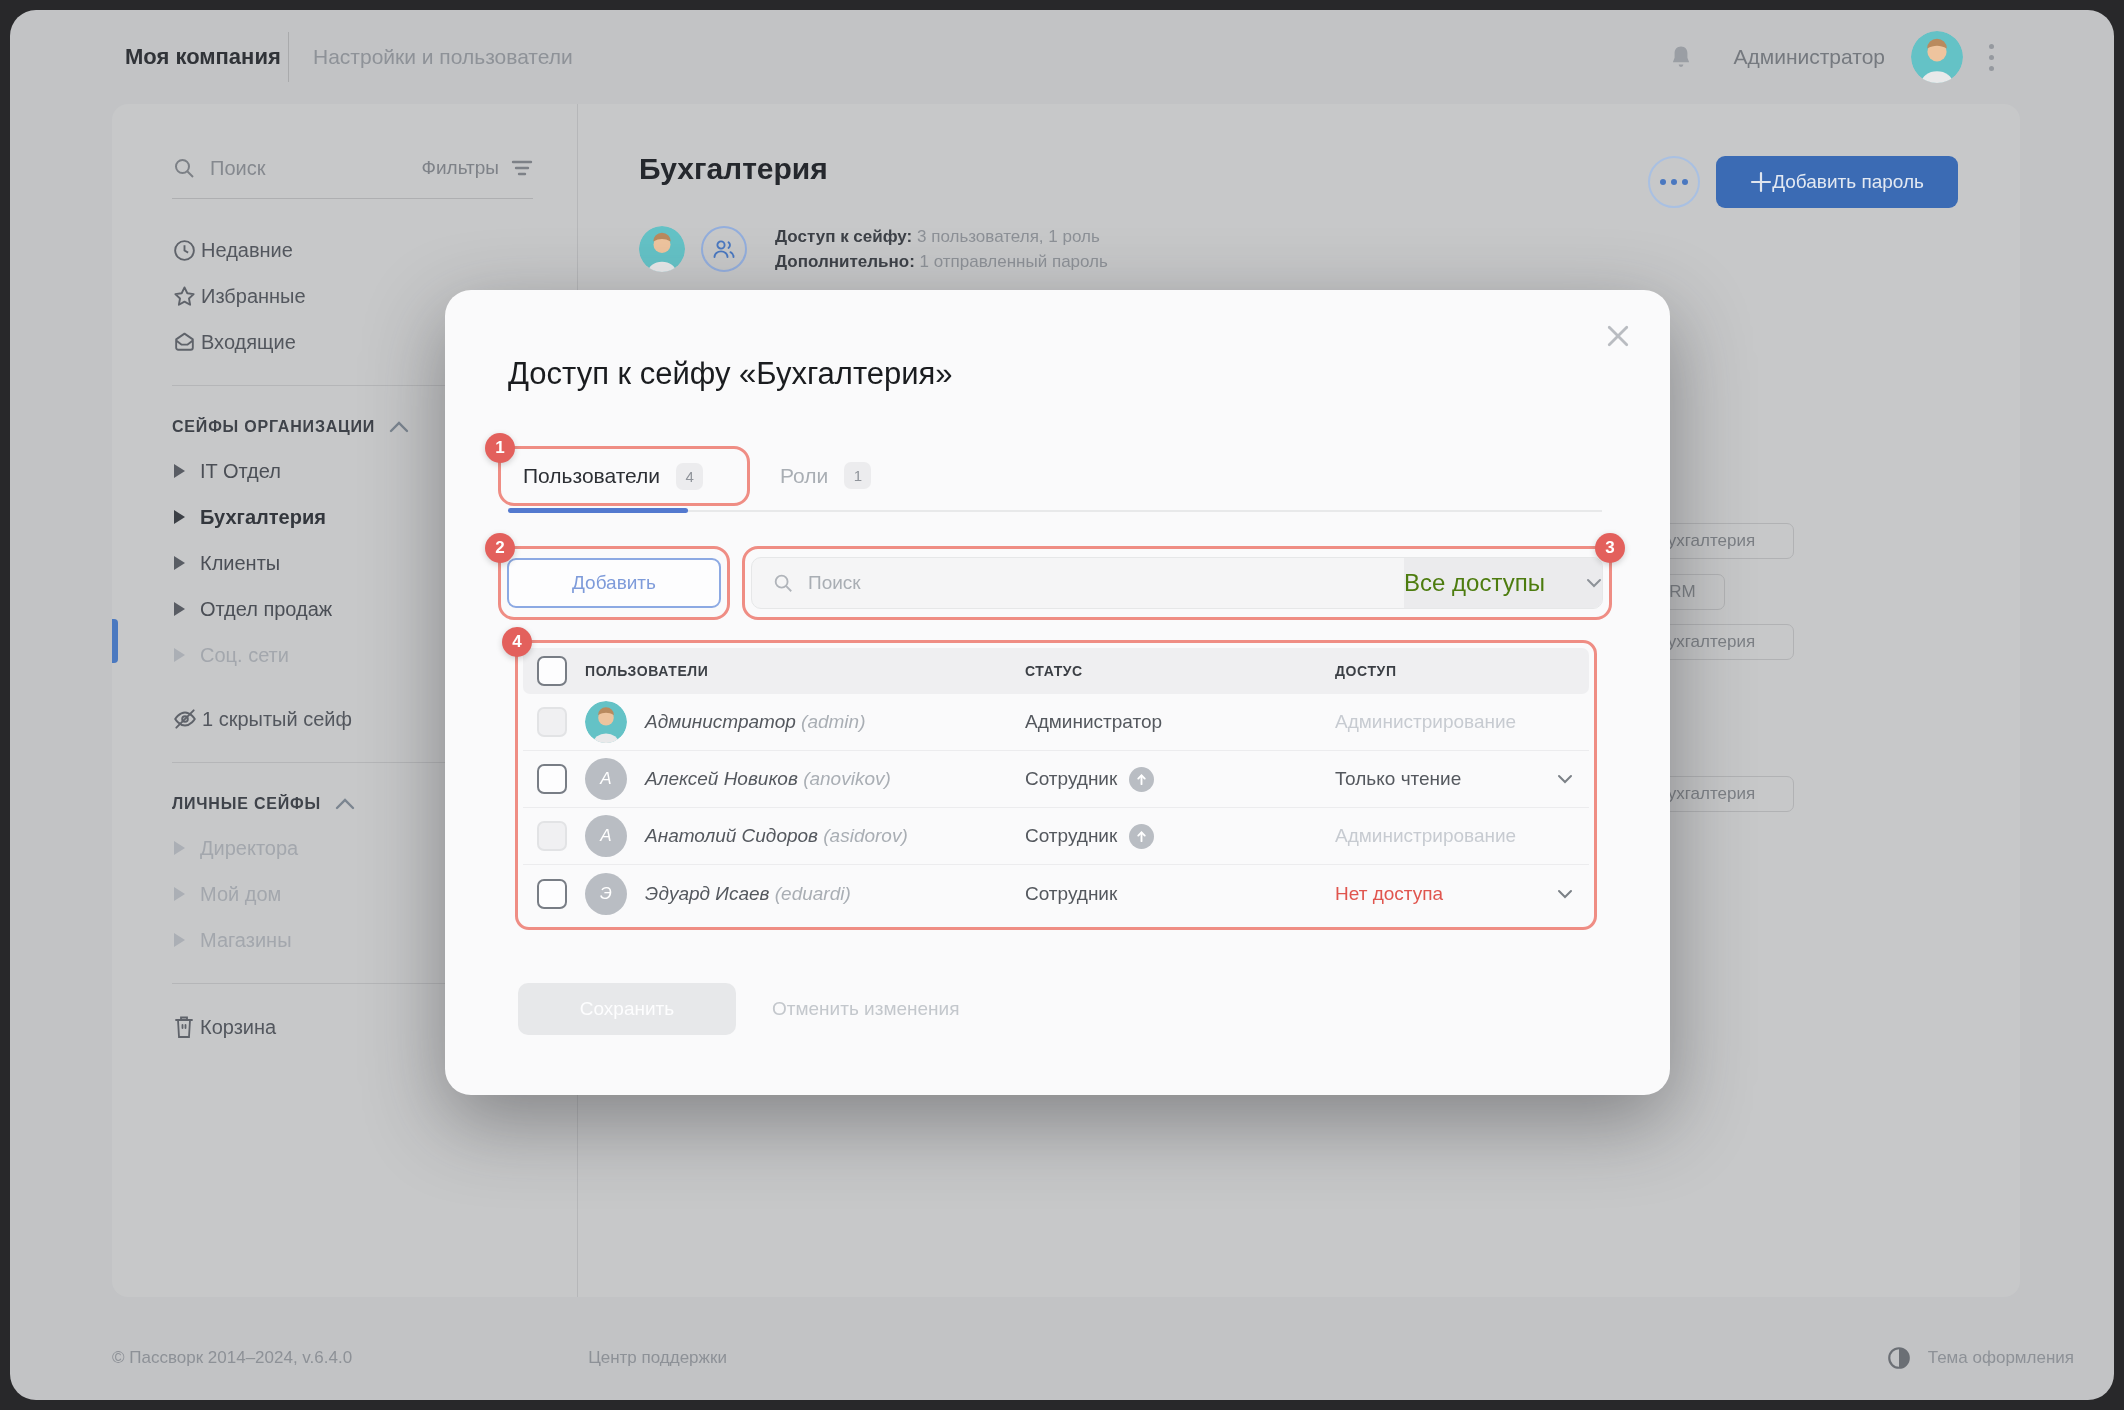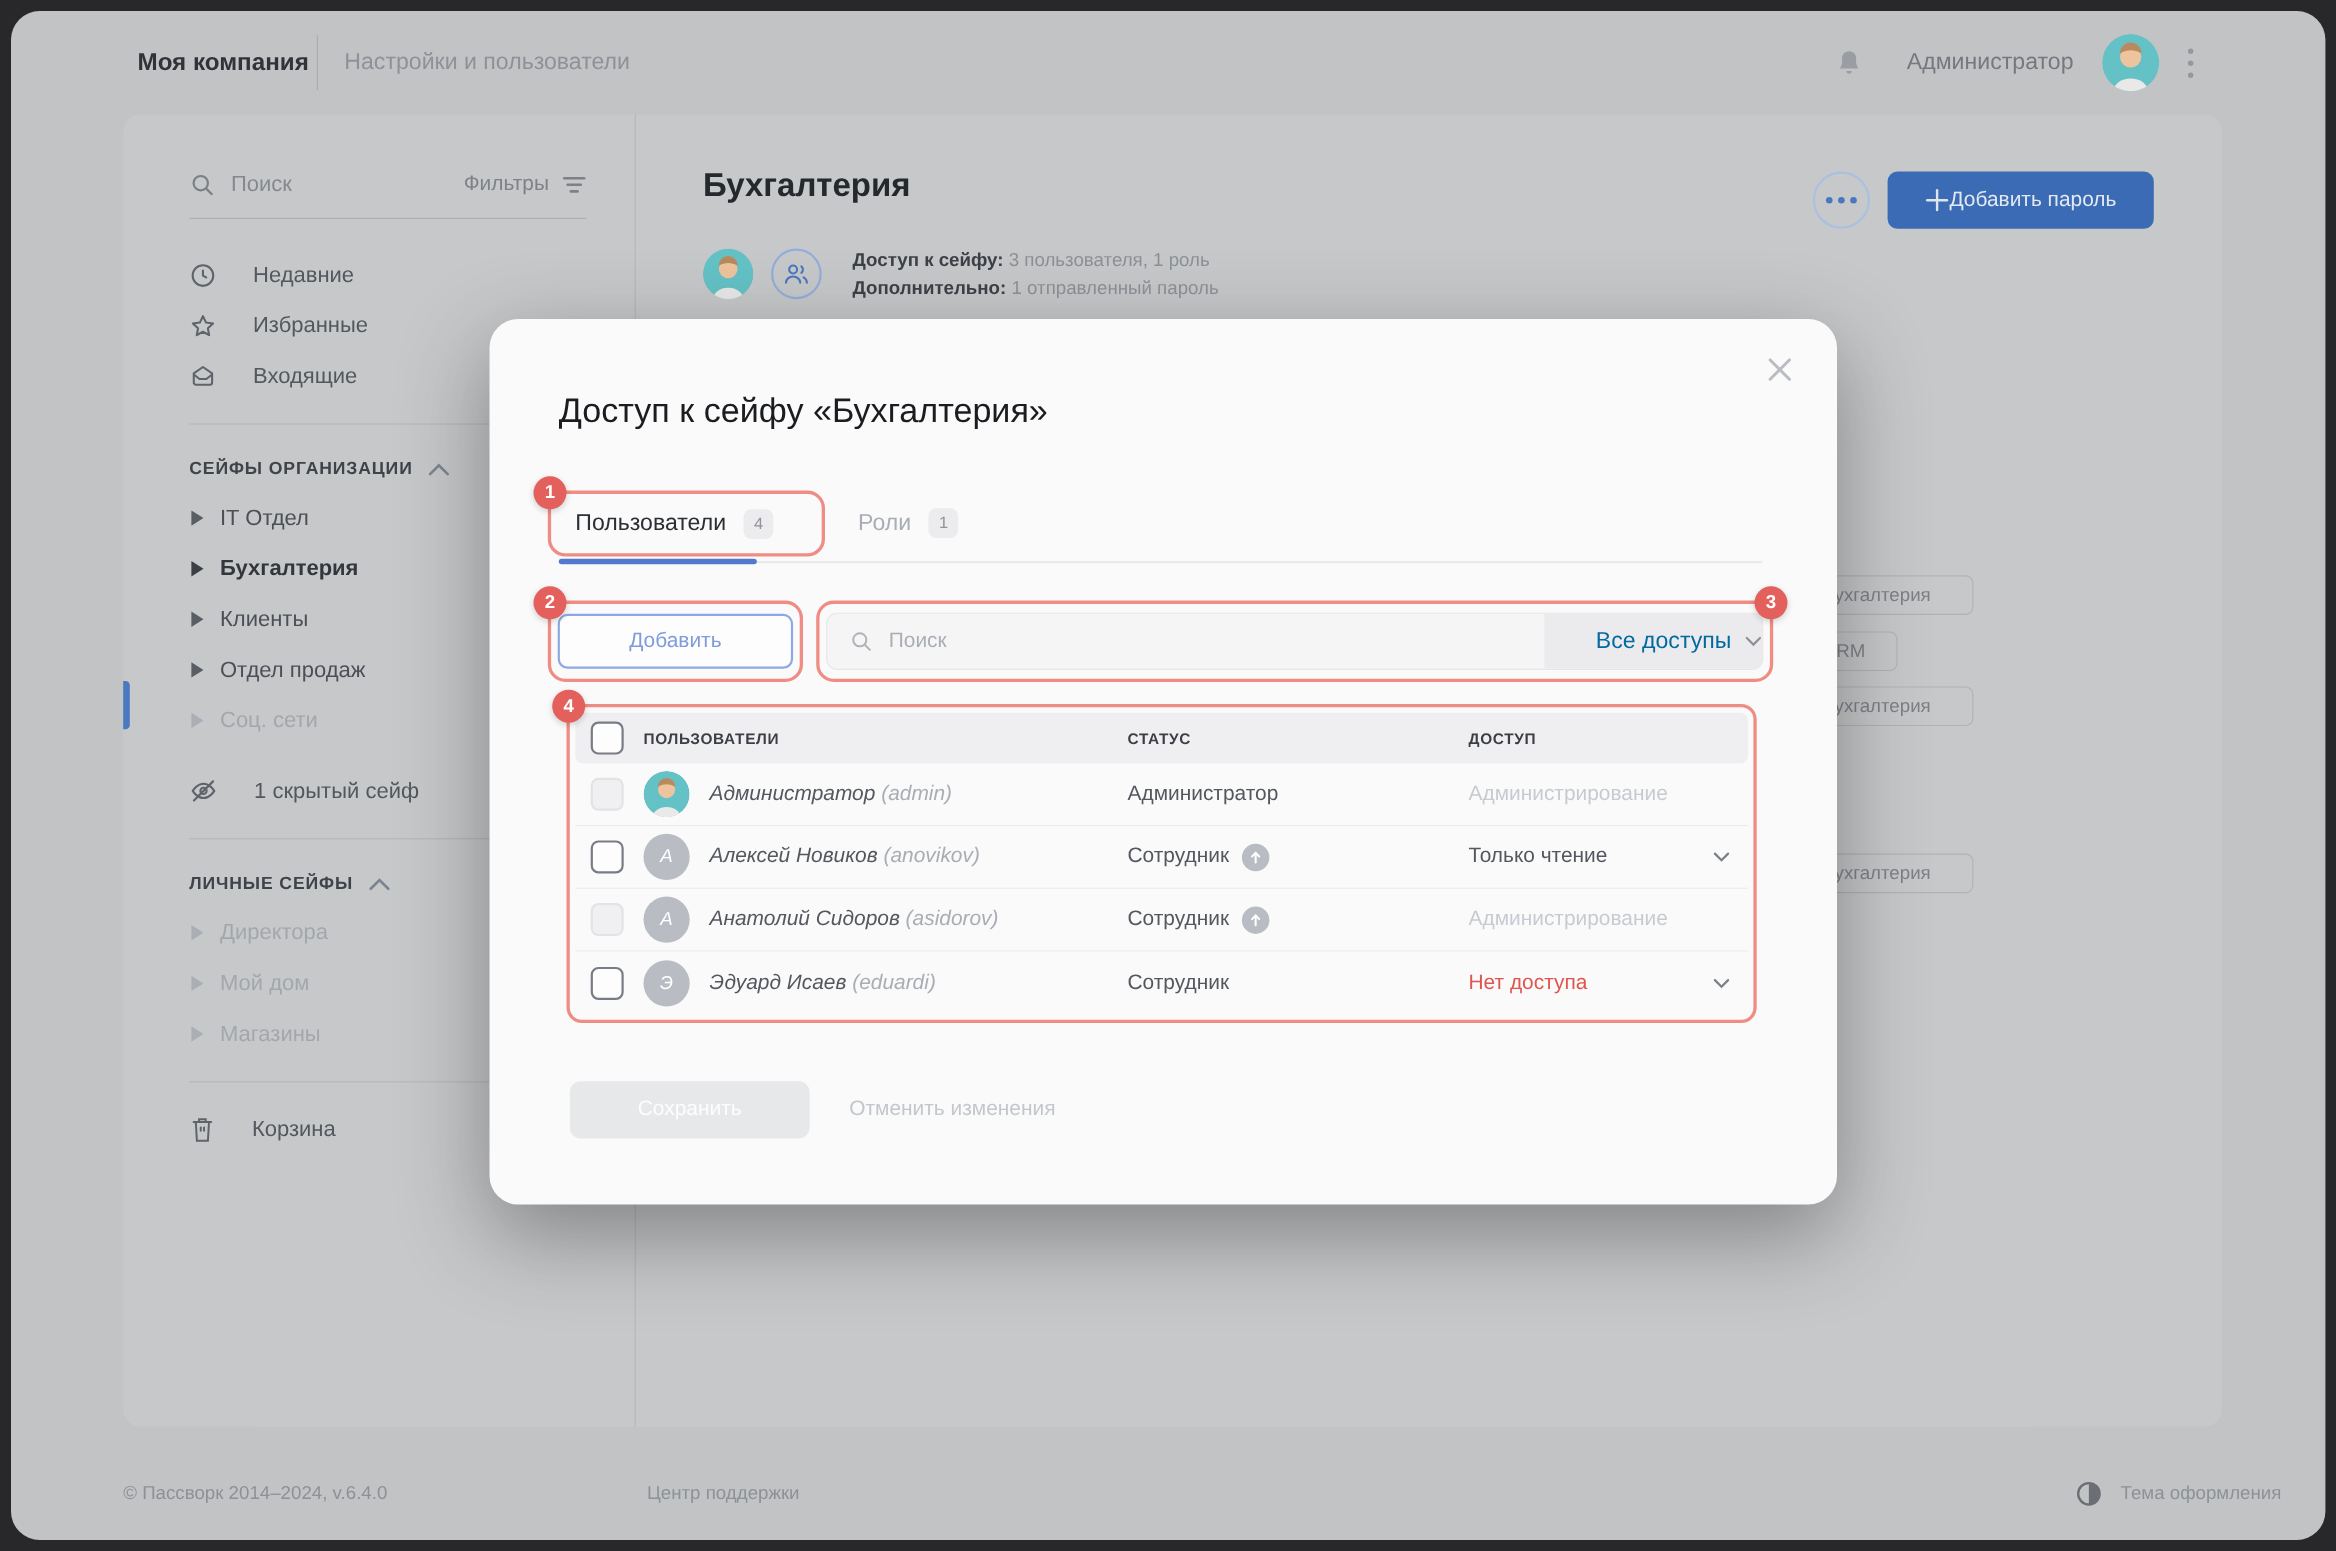--- a/index.html
+++ b/index.html
@@ -26,21 +26,21 @@
   .panel { position:absolute; left:102px; top:94px; width:1908px; height:1193px; background:#c7c8c9; border-radius:16px; }
 
   
   .sidebar { position:absolute; left:0; top:0; bottom:0; width:466px; border-right:1px solid #b6b7b9; padding:44px 44px 0 60px; }
   .side-search { display:flex; align-items:center; height:40px; }
   .side-search input { flex:1; border:none; outline:none; background:transparent; font-size:20px; color:#5a5e64; font-family:inherit; min-width:0; }
   .side-search input::placeholder { color:#85898f; }
   .filters { display:flex; align-items:center; gap:12px; font-size:19px; color:#7e8288; cursor:pointer; }
   .search-underline { border-bottom:1px solid #aeafb1; margin-top:10px; }
   .quick { margin-top:28px; }
-  .side-item { display:flex; align-items:center; gap:33px; height:46px; font-size:20px; color:#53575e; cursor:pointer; }
+  .side-item { display:flex; align-items:center; gap:4px; height:46px; font-size:20px; color:#53575e; cursor:pointer; }
   .side-divider { border-top:1px solid #b5b6b8; margin:20px 0; }
   .section-head { display:flex; align-items:center; gap:14px; height:42px; font-size:16px; font-weight:700; letter-spacing:.8px; color:#3f434a; cursor:pointer; }
   .tree-item { display:flex; align-items:center; gap:15px; height:46px; font-size:20px; color:#4b4f56; cursor:pointer; padding-left:2px; }
   .tree-item.muted { color:#a3a7ad; }
   .tree-item.active { font-weight:700; color:#33373d; }
   .tri { width:0; height:0; border-top:7px solid transparent; border-bottom:7px solid transparent; border-left:11px solid #595d64; flex:0 0 auto; }
   .muted .tri { border-left-color:#abafb5; }
   .active .tri { border-left-color:#3c4046; }
   .active-bar { position:absolute; left:0; top:515px; width:6px; height:44px; background:#4b79c0; border-radius:0 4px 4px 0; }
   .hidden-safe { margin-top:18px; }
@@ -80,21 +80,21 @@
   .tabs-underline .active-line { position:absolute; left:0; top:-2px; width:180px; height:5px; border-radius:3px; background:#5379cf; }
 
   .controls { position:absolute; left:0; top:256px; width:100%; height:74px; }
   .btn-outline { position:absolute; left:53px; top:0; width:232px; height:74px; border:3px solid #ef8d84; border-radius:16px; display:flex; align-items:center; justify-content:center; }
   .add-btn { width:214px; height:50px; border:2px solid #8ca9e3; border-radius:9px; background:#fdfdfe; color:#7e9bda; font-size:19px; font-family:inherit; cursor:pointer; }
   .search-outline { position:absolute; left:297px; top:0; width:870px; height:74px; border:3px solid #ef8d84; border-radius:16px; display:flex; align-items:center; justify-content:center; }
   .search-group { width:852px; height:52px; border:1px solid #e6e7e8; border-radius:10px; background:#f5f5f6; display:flex; align-items:stretch; overflow:hidden; }
   .search-group .sfield { flex:1; display:flex; align-items:center; gap:14px; padding:0 20px; }
   .search-group input { flex:1; border:none; outline:none; background:transparent; font-size:19px; color:#53575d; font-family:inherit; }
   .search-group input::placeholder { color:#a9aeb4; }
-  .sg-drop { width:198px; background:#ebebed; display:flex; align-items:center; justify-content:flex-end; gap:12px; font-size:21px; color:#0369a1; cursor:pointer; }
+  .sg-drop { width:198px; background:#ebebed; display:flex; align-items:center; justify-content:space-between; gap:12px; font-size:24px; color:#4d7c0f; cursor:pointer; }
 
   .table-outline { position:absolute; left:70px; top:350px; width:1082px; height:290px; border:3px solid #ef8d84; border-radius:14px; padding:5px; }
   .utable { width:100%; height:100%; }
   .trow { display:grid; grid-template-columns:48px 440px 310px 1fr; align-items:center; padding:0 0 0 14px; }
   .thead { height:46px; background:#efeff1; border-radius:7px; font-size:14px; font-weight:700; letter-spacing:.6px; color:#3b3f45; }
   .tbody-row { height:57px; border-bottom:1px solid #ececee; font-size:19px; color:#54585e; }
   .tbody-row:last-child { border-bottom:none; }
   .usercell { display:flex; align-items:center; gap:18px;font-style:italic; }
   .avatar-sm { width:42px; height:42px; border-radius:50%; overflow:hidden; flex:0 0 auto; }
   .avatar-letter { width:42px; height:42px; border-radius:50%; background:#b9bdc3; color:#fff; font-size:17px; display:flex; align-items:center; justify-content:center; flex:0 0 auto; }

